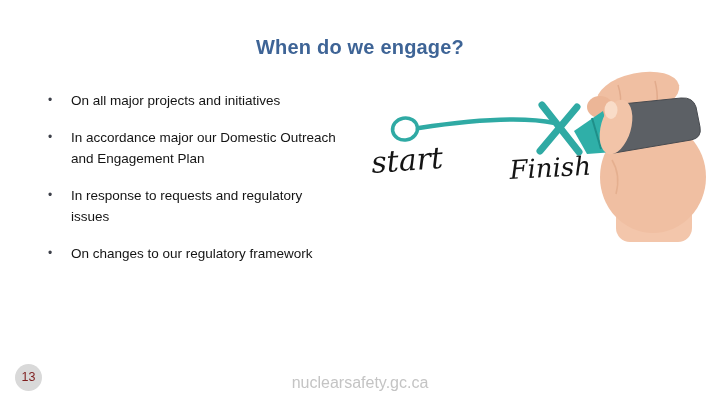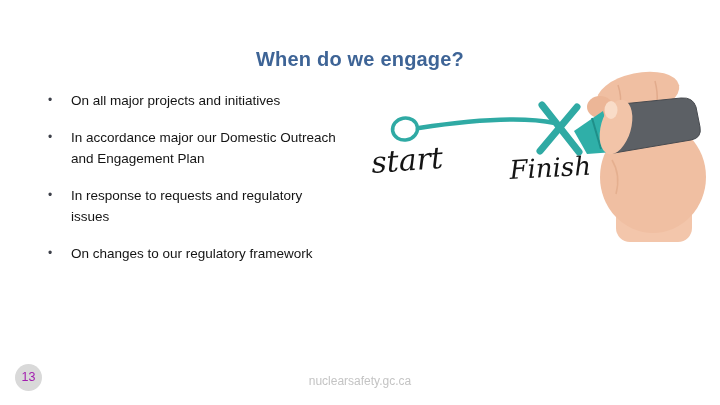--- a/index.html
+++ b/index.html
@@ -13,21 +13,21 @@
     width: 720px;
     height: 405px;
     background: #ffffff;
     overflow: hidden;
   }
   .slide-title {
     position: absolute;
     top: 32px;
     left: 0;
     right: 0;
-    margin: 16px;
+    margin: 4px;
     text-align: center;
     font-size: 20px;
     font-weight: bold;
     color: #3e6496;
     letter-spacing: 0.2px;
   }
   .bullet-list {
     position: absolute;
     left: 48px;
     top: 90px;
@@ -68,32 +68,32 @@
     font-size: 20px;
     font-weight: bold;
     color: #3e6496;
   }
   .footer-url {
     position: absolute;
     top: 374px;
     left: 0;
     right: 0;
     text-align: center;
-    font-size: 12px;
+    font-size: 16px;
     color: #c4c4c4;
   }
   .page-badge {
     position: absolute;
     left: 15px;
     top: 364px;
     width: 27px;
     height: 27px;
     border-radius: 50%;
     background: #d9d9d9;
-    color: #a21caf;
+    color: #7f1d1d;
     font-size: 12.5px;
     line-height: 27px;
     text-align: center;
   }
   .hand-text {
     font-family: "DejaVu Serif", serif;
     font-style: italic;
     fill: #141414;
   }
 </style>

